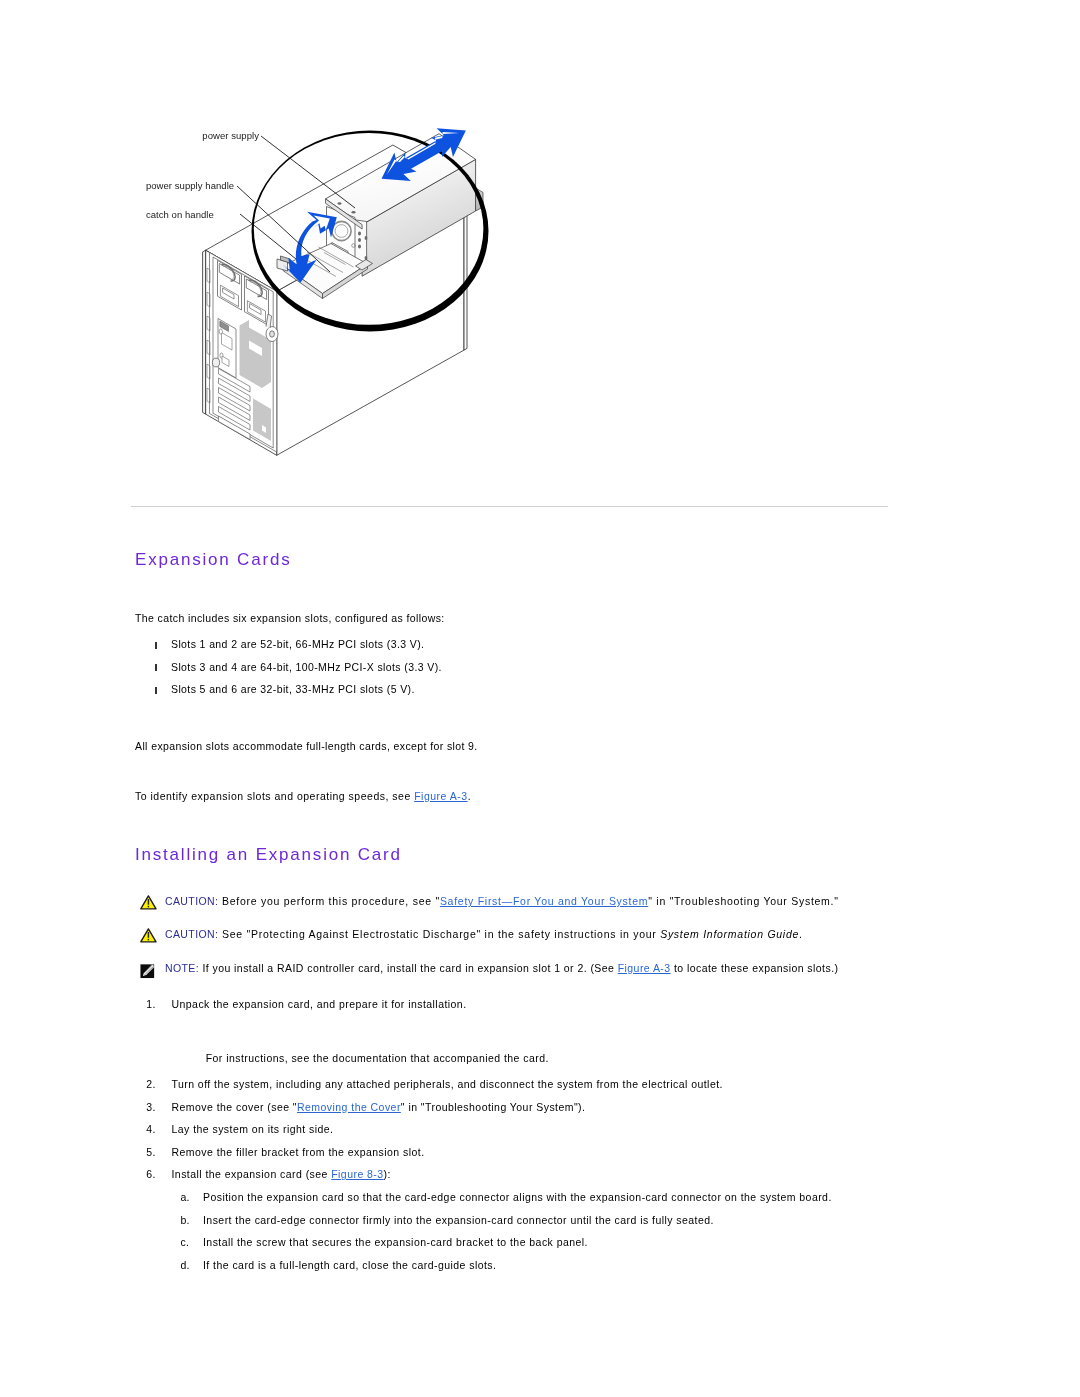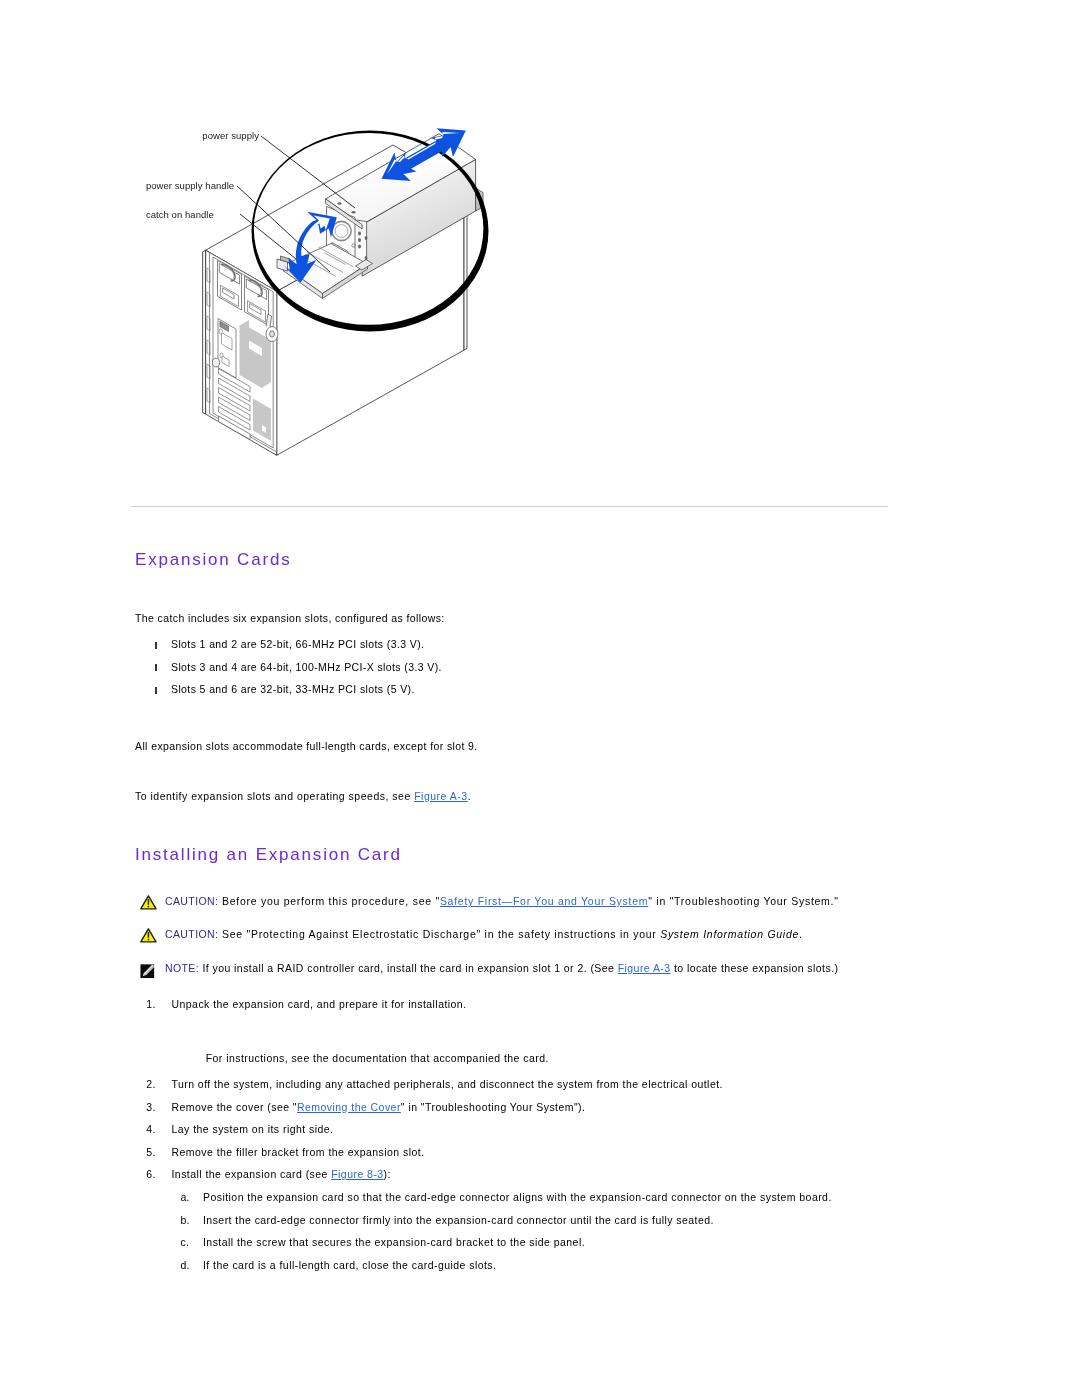--- a/index.html
+++ b/index.html
@@ -336,20 +336,20 @@
   <div class="abs step sub" style="left:180.4px;top:1192.4px;">
     <span class="snum txt">a.</span>
     <span class="stxt txt">Position the expansion card so that the card-edge connector aligns with the expansion-card connector on the system board.</span>
   </div>
   <div class="abs step sub" style="left:180.4px;top:1214.9px;">
     <span class="snum txt">b.</span>
     <span class="stxt txt">Insert the card-edge connector firmly into the expansion-card connector until the card is fully seated.</span>
   </div>
   <div class="abs step sub" style="left:180.4px;top:1237.4px;">
     <span class="snum txt">c.</span>
-    <span class="stxt txt">Install the screw that secures the expansion-card bracket to the side panel.</span>
+    <span class="stxt txt">Install the screw that secures the expansion-card bracket to the back panel.</span>
   </div>
   <div class="abs step sub" style="left:180.4px;top:1259.9px;">
     <span class="snum txt">d.</span>
     <span class="stxt txt">If the card is a full-length card, close the card-guide slots.</span>
   </div>
 
 </div>
 
 </body></html>

